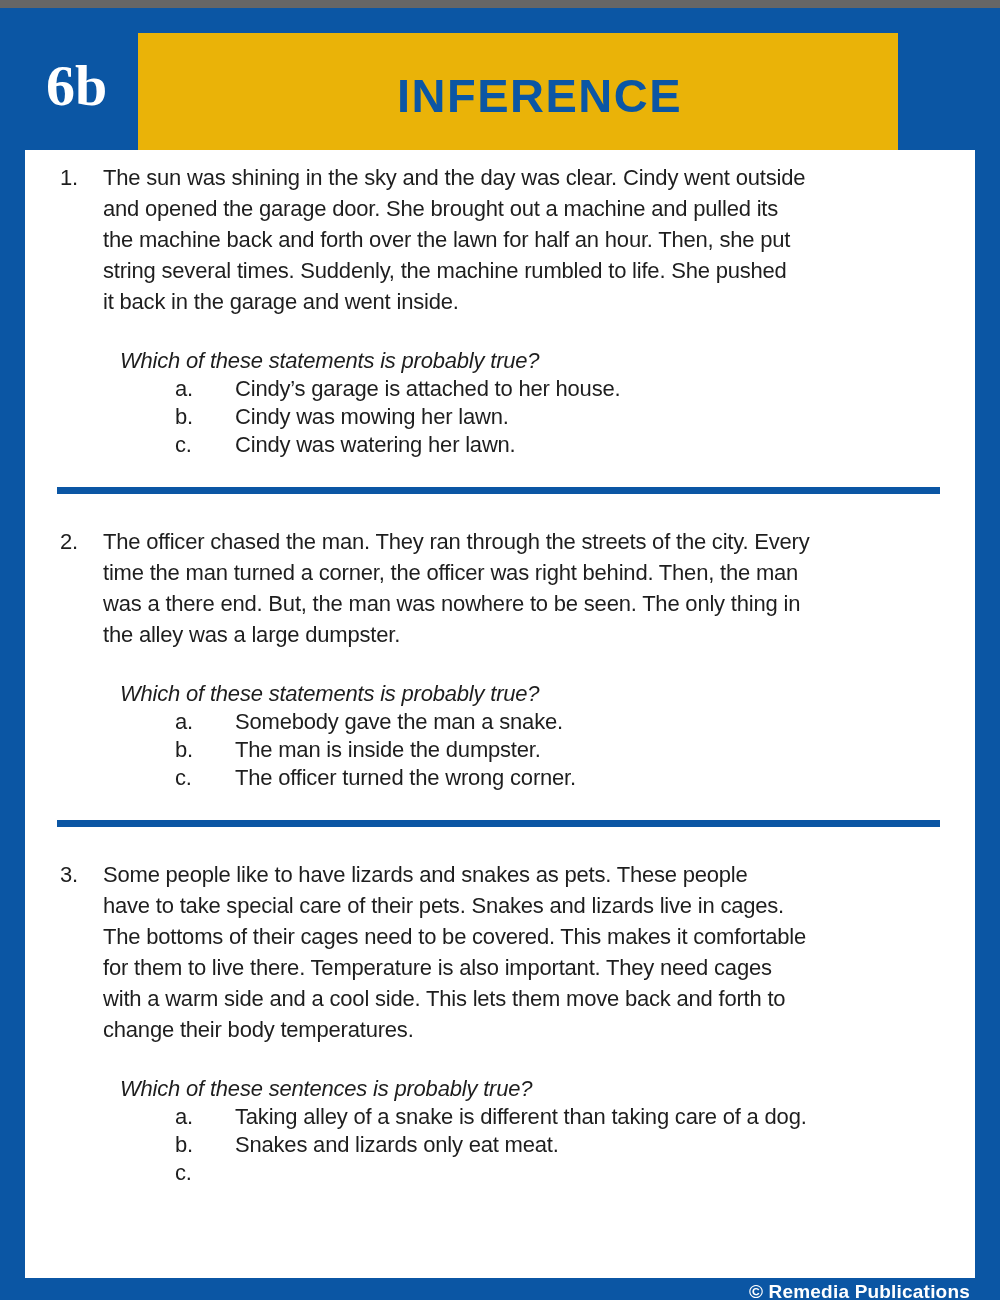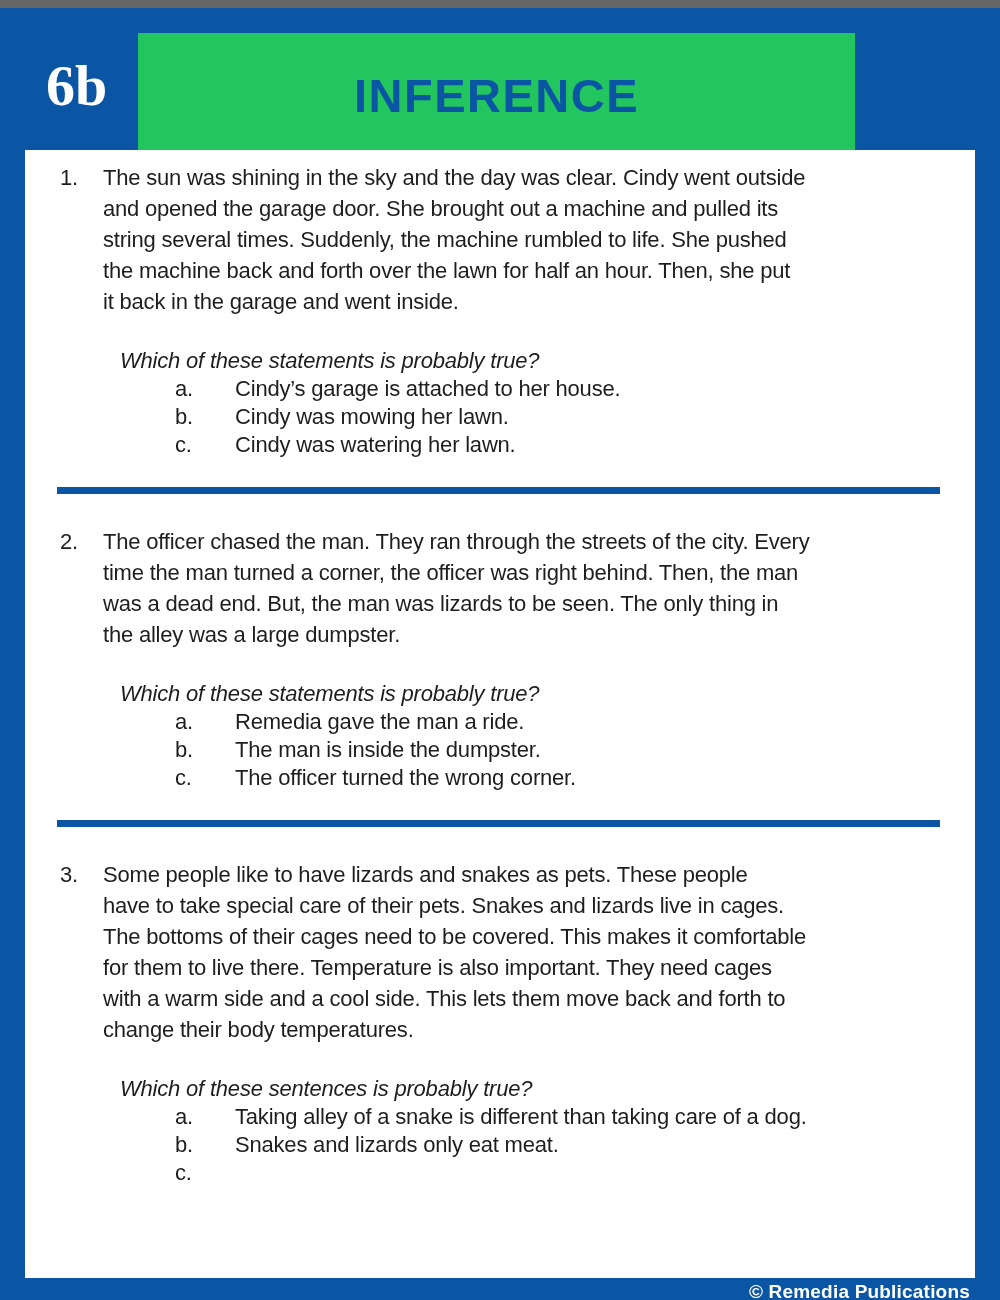--- a/index.html
+++ b/index.html
@@ -10,22 +10,22 @@
   .page{
     position:relative;
     width:1000px;height:1300px;
     margin:8px auto;
     background:var(--frame-blue, #0B56A4);
     overflow:hidden;
   }
   .title-box{
     position:absolute;
     left:138px;top:25px;width:717px;height:117px;
-    background:#22c55e;
-    display:flex;align-items:center;justify-content:center;
+    background:#eab308;
+    display:flex;align-items:center;justify-content:center;padding-left:43px;
   }
   .page-title{
     margin:0;
     padding-top:8px;
     font-size:47px;
     font-weight:bold;
     letter-spacing:1.5px;
     color:var(--title-blue, #0B56A4);
   }
   .lesson-badge{
@@ -99,22 +99,22 @@
     <h1 class="page-title">INFERENCE</h1>
   </div>
 
   <div class="content">
 
     <div class="passage">
       <div class="p-num">1.</div>
       <div class="p-text">
         <div class="p-line">The sun was shining in the sky and the day was clear. Cindy went outside</div>
         <div class="p-line">and opened the garage door. She brought out a machine and pulled its</div>
+        <div class="p-line">the machine back and forth over the lawn for half an hour. Then, she put</div>
         <div class="p-line">string several times. Suddenly, the machine rumbled to life. She pushed</div>
-        <div class="p-line">the machine back and forth over the lawn for half an hour. Then, she put</div>
         <div class="p-line">it back in the garage and went inside.</div>
       </div>
     </div>
     <div class="question">
       <div class="q-prompt">Which of these statements is probably true?</div>
       <div class="option">
         <span class="opt-letter">a.</span>
         <span class="opt-text">Cindy’s garage is attached to her house.</span>
       </div>
       <div class="option">
@@ -127,29 +127,29 @@
       </div>
     </div>
 
     <div class="divider"></div>
 
     <div class="passage">
       <div class="p-num">2.</div>
       <div class="p-text">
         <div class="p-line">The officer chased the man. They ran through the streets of the city. Every</div>
         <div class="p-line">time the man turned a corner, the officer was right behind. Then, the man</div>
-        <div class="p-line">was a dead end. But, the man was lizards to be seen. The only thing in</div>
+        <div class="p-line">was a there end. But, the man was nowhere to be seen. The only thing in</div>
         <div class="p-line">the alley was a large dumpster.</div>
       </div>
     </div>
     <div class="question">
       <div class="q-prompt">Which of these statements is probably true?</div>
       <div class="option">
         <span class="opt-letter">a.</span>
-        <span class="opt-text">Remedia gave the man a ride.</span>
+        <span class="opt-text">Somebody gave the man a snake.</span>
       </div>
       <div class="option">
         <span class="opt-letter">b.</span>
         <span class="opt-text">The man is inside the dumpster.</span>
       </div>
       <div class="option">
         <span class="opt-letter">c.</span>
         <span class="opt-text">The officer turned the wrong corner.</span>
       </div>
     </div>

